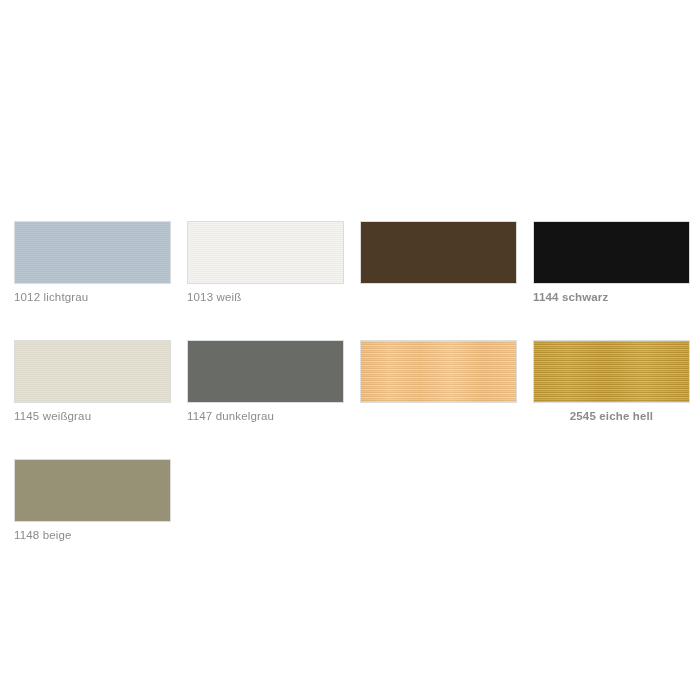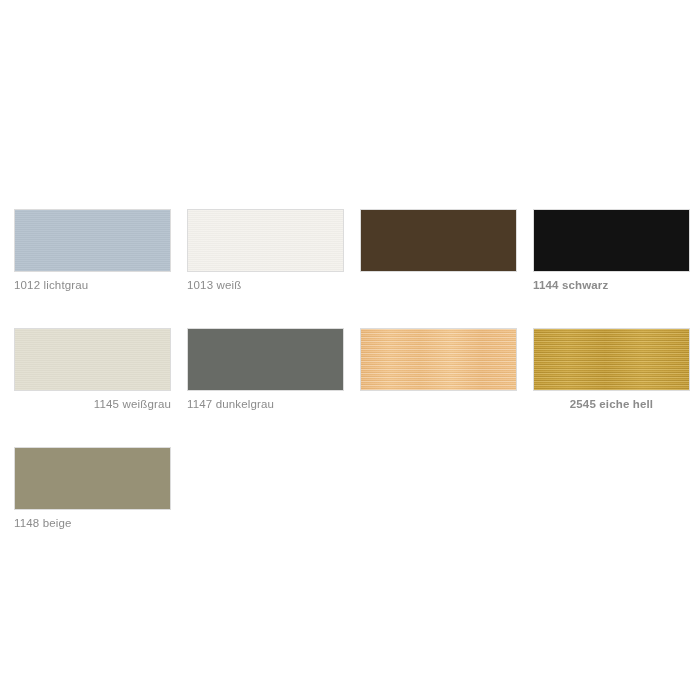--- a/index.html
+++ b/index.html
@@ -16,21 +16,21 @@
   .swatch-page {
     position: relative;
     width: 700px;
     height: 700px;
     background: #ffffff;
     box-sizing: border-box;
   }
   .swatch-grid {
     position: absolute;
     left: 14px;
-    top: 209px;
+    top: 221px;
     width: 676px;
     display: flex;
     flex-wrap: wrap;
     align-content: flex-start;
   }
   .swatch-cell {
     width: 157px;
     margin-right: 16px;
     margin-bottom: 36px;
     box-sizing: border-box;
@@ -138,21 +138,21 @@
       <div class="swatch-cell">
         <div class="swatch-chip" style="background: rgb(18, 18, 18); border-color: rgb(220, 220, 220);">
           <div class="grain grain-none"></div>
         </div>
         <div class="swatch-label" style="color: rgb(139, 139, 139);">1144 schwarz</div>
       </div>
       <div class="swatch-cell">
         <div class="swatch-chip" style="background: rgb(226, 223, 209); border-color: rgb(220, 220, 220);">
           <div class="grain grain-paint"></div>
         </div>
-        <div class="swatch-label" style="color: rgb(139, 139, 139); text-align: right;">1145 weißgrau</div>
+        <div class="swatch-label" style="color: rgb(139, 139, 139);">1145 weißgrau</div>
       </div>
       <div class="swatch-cell">
         <div class="swatch-chip" style="background: rgb(104, 107, 102); border-color: rgb(220, 220, 220);">
           <div class="grain grain-none"></div>
         </div>
         <div class="swatch-label" style="color: rgb(139, 139, 139);">1147 dunkelgrau</div>
       </div>
       <div class="swatch-cell">
         <div class="swatch-chip" style="background: rgb(239, 192, 133); border-color: rgb(220, 220, 220);">
           <div class="grain grain-beech"></div>

